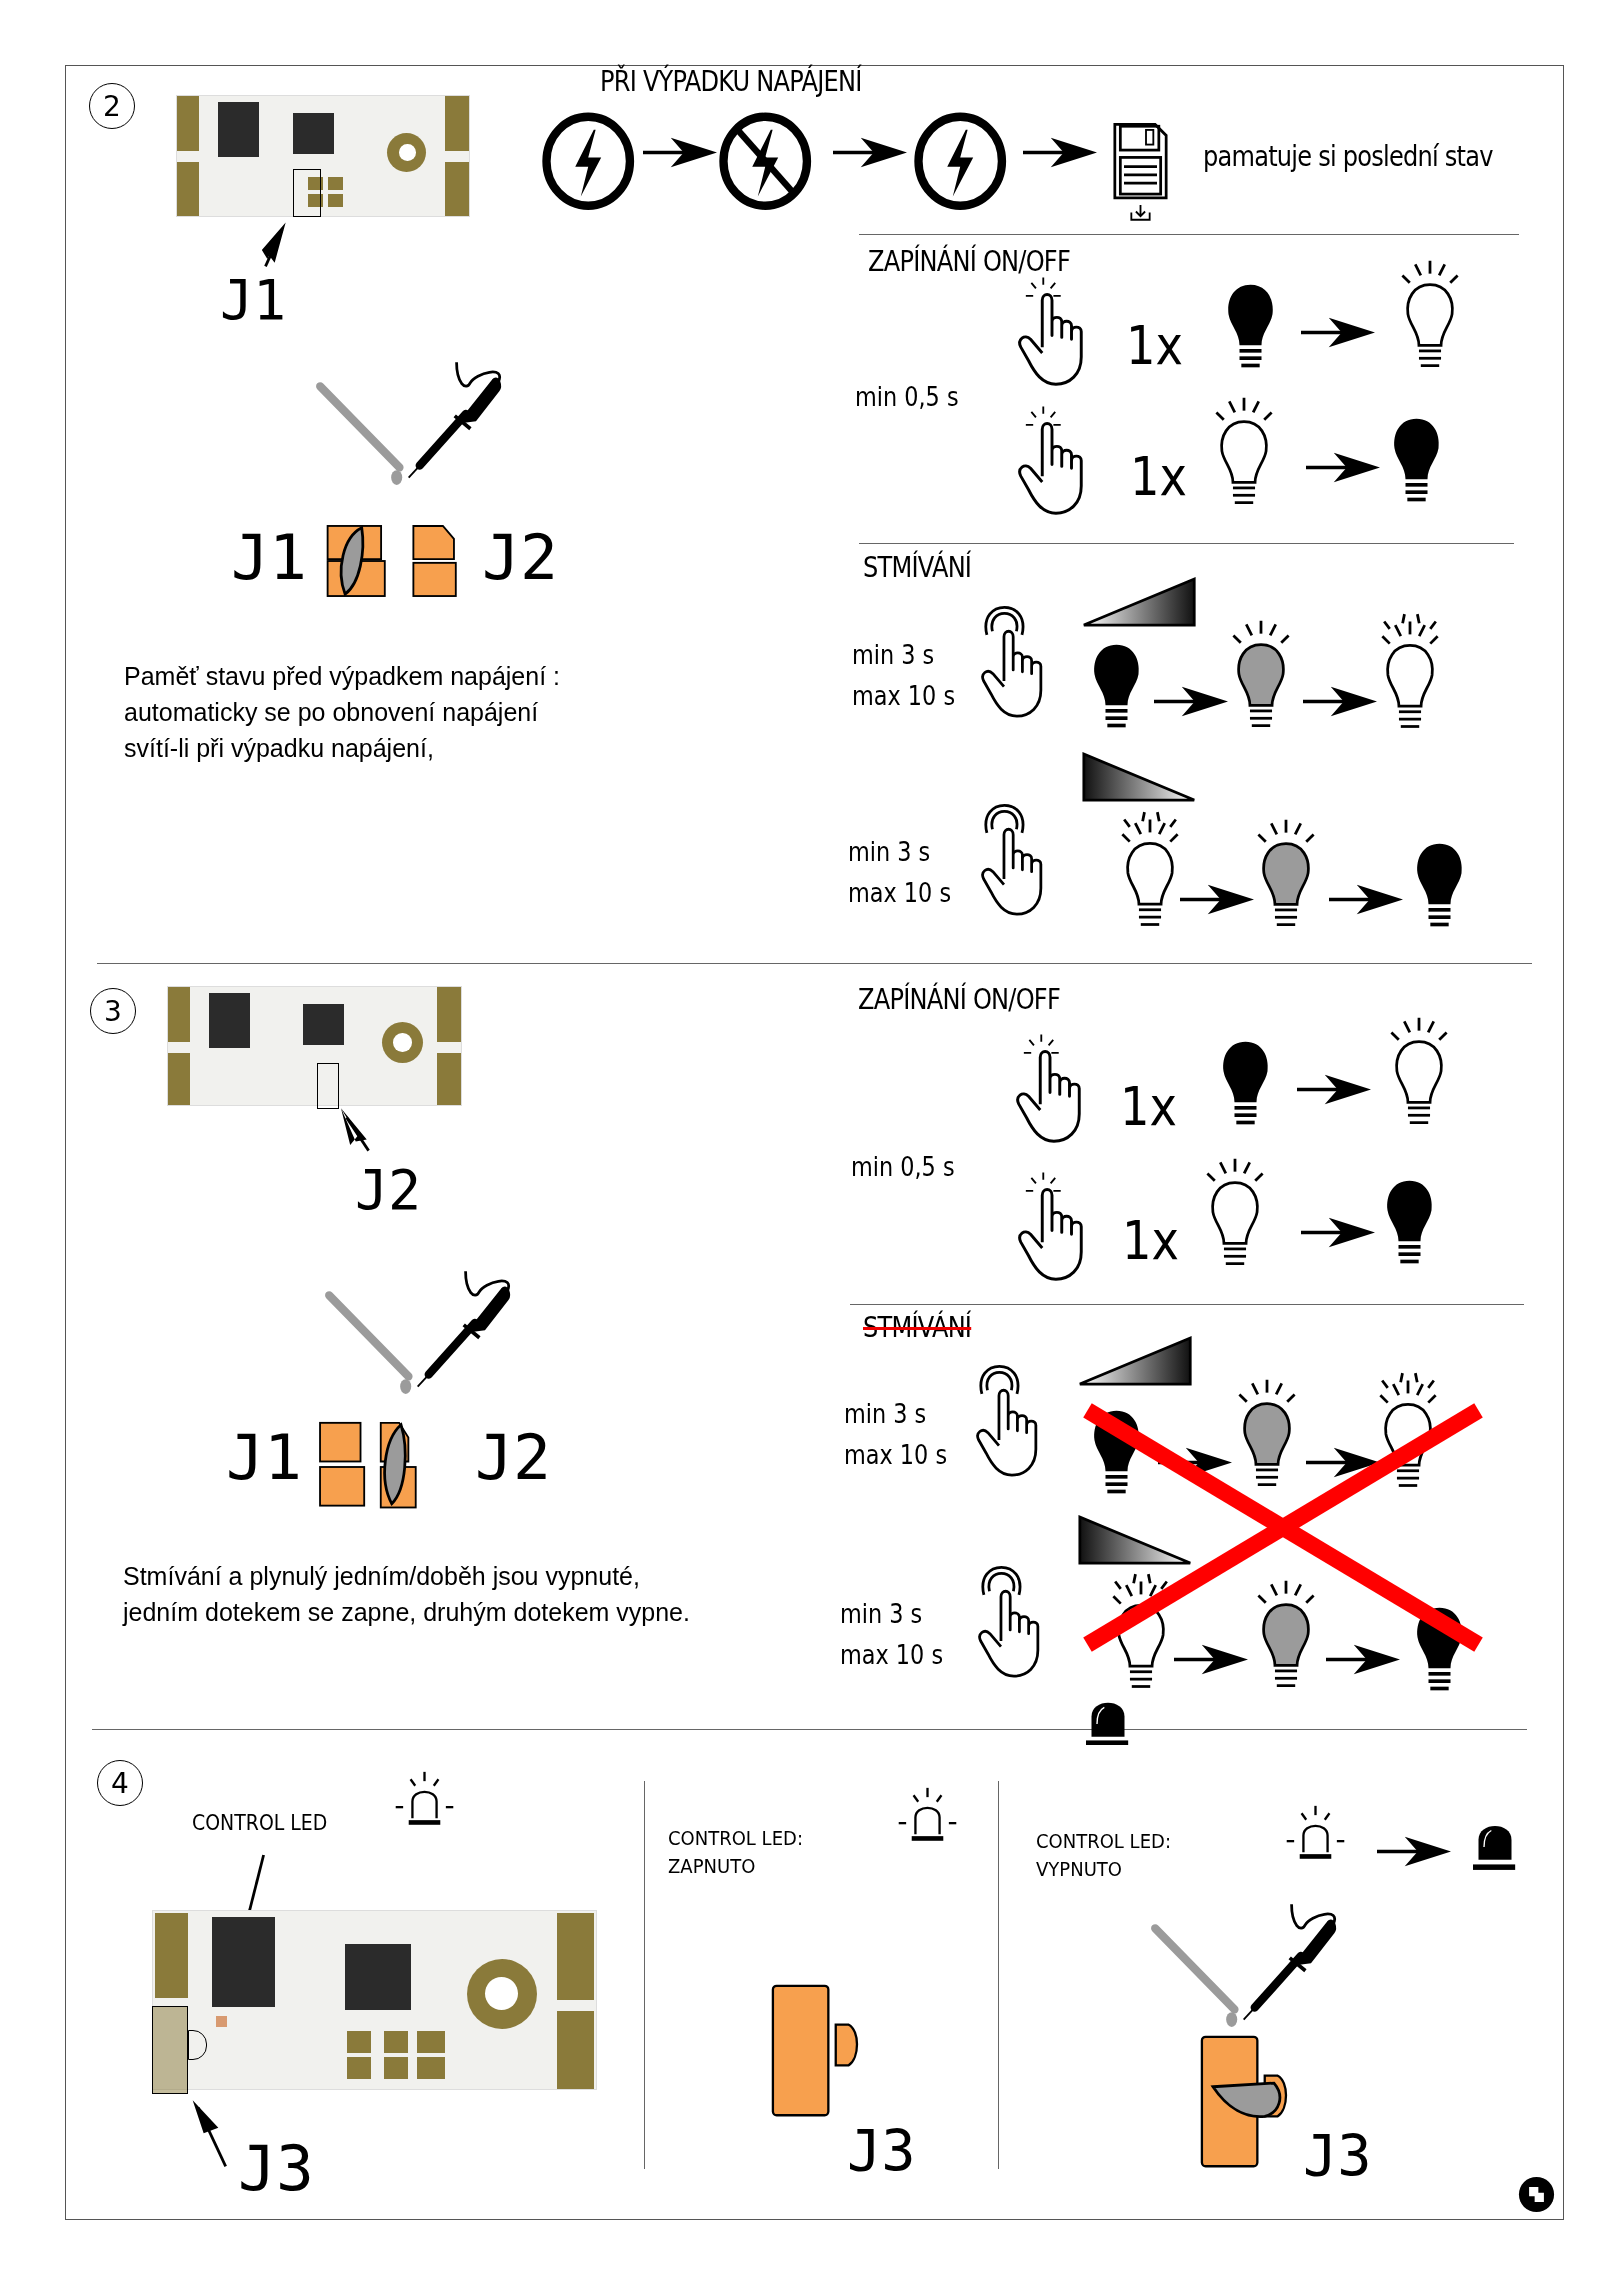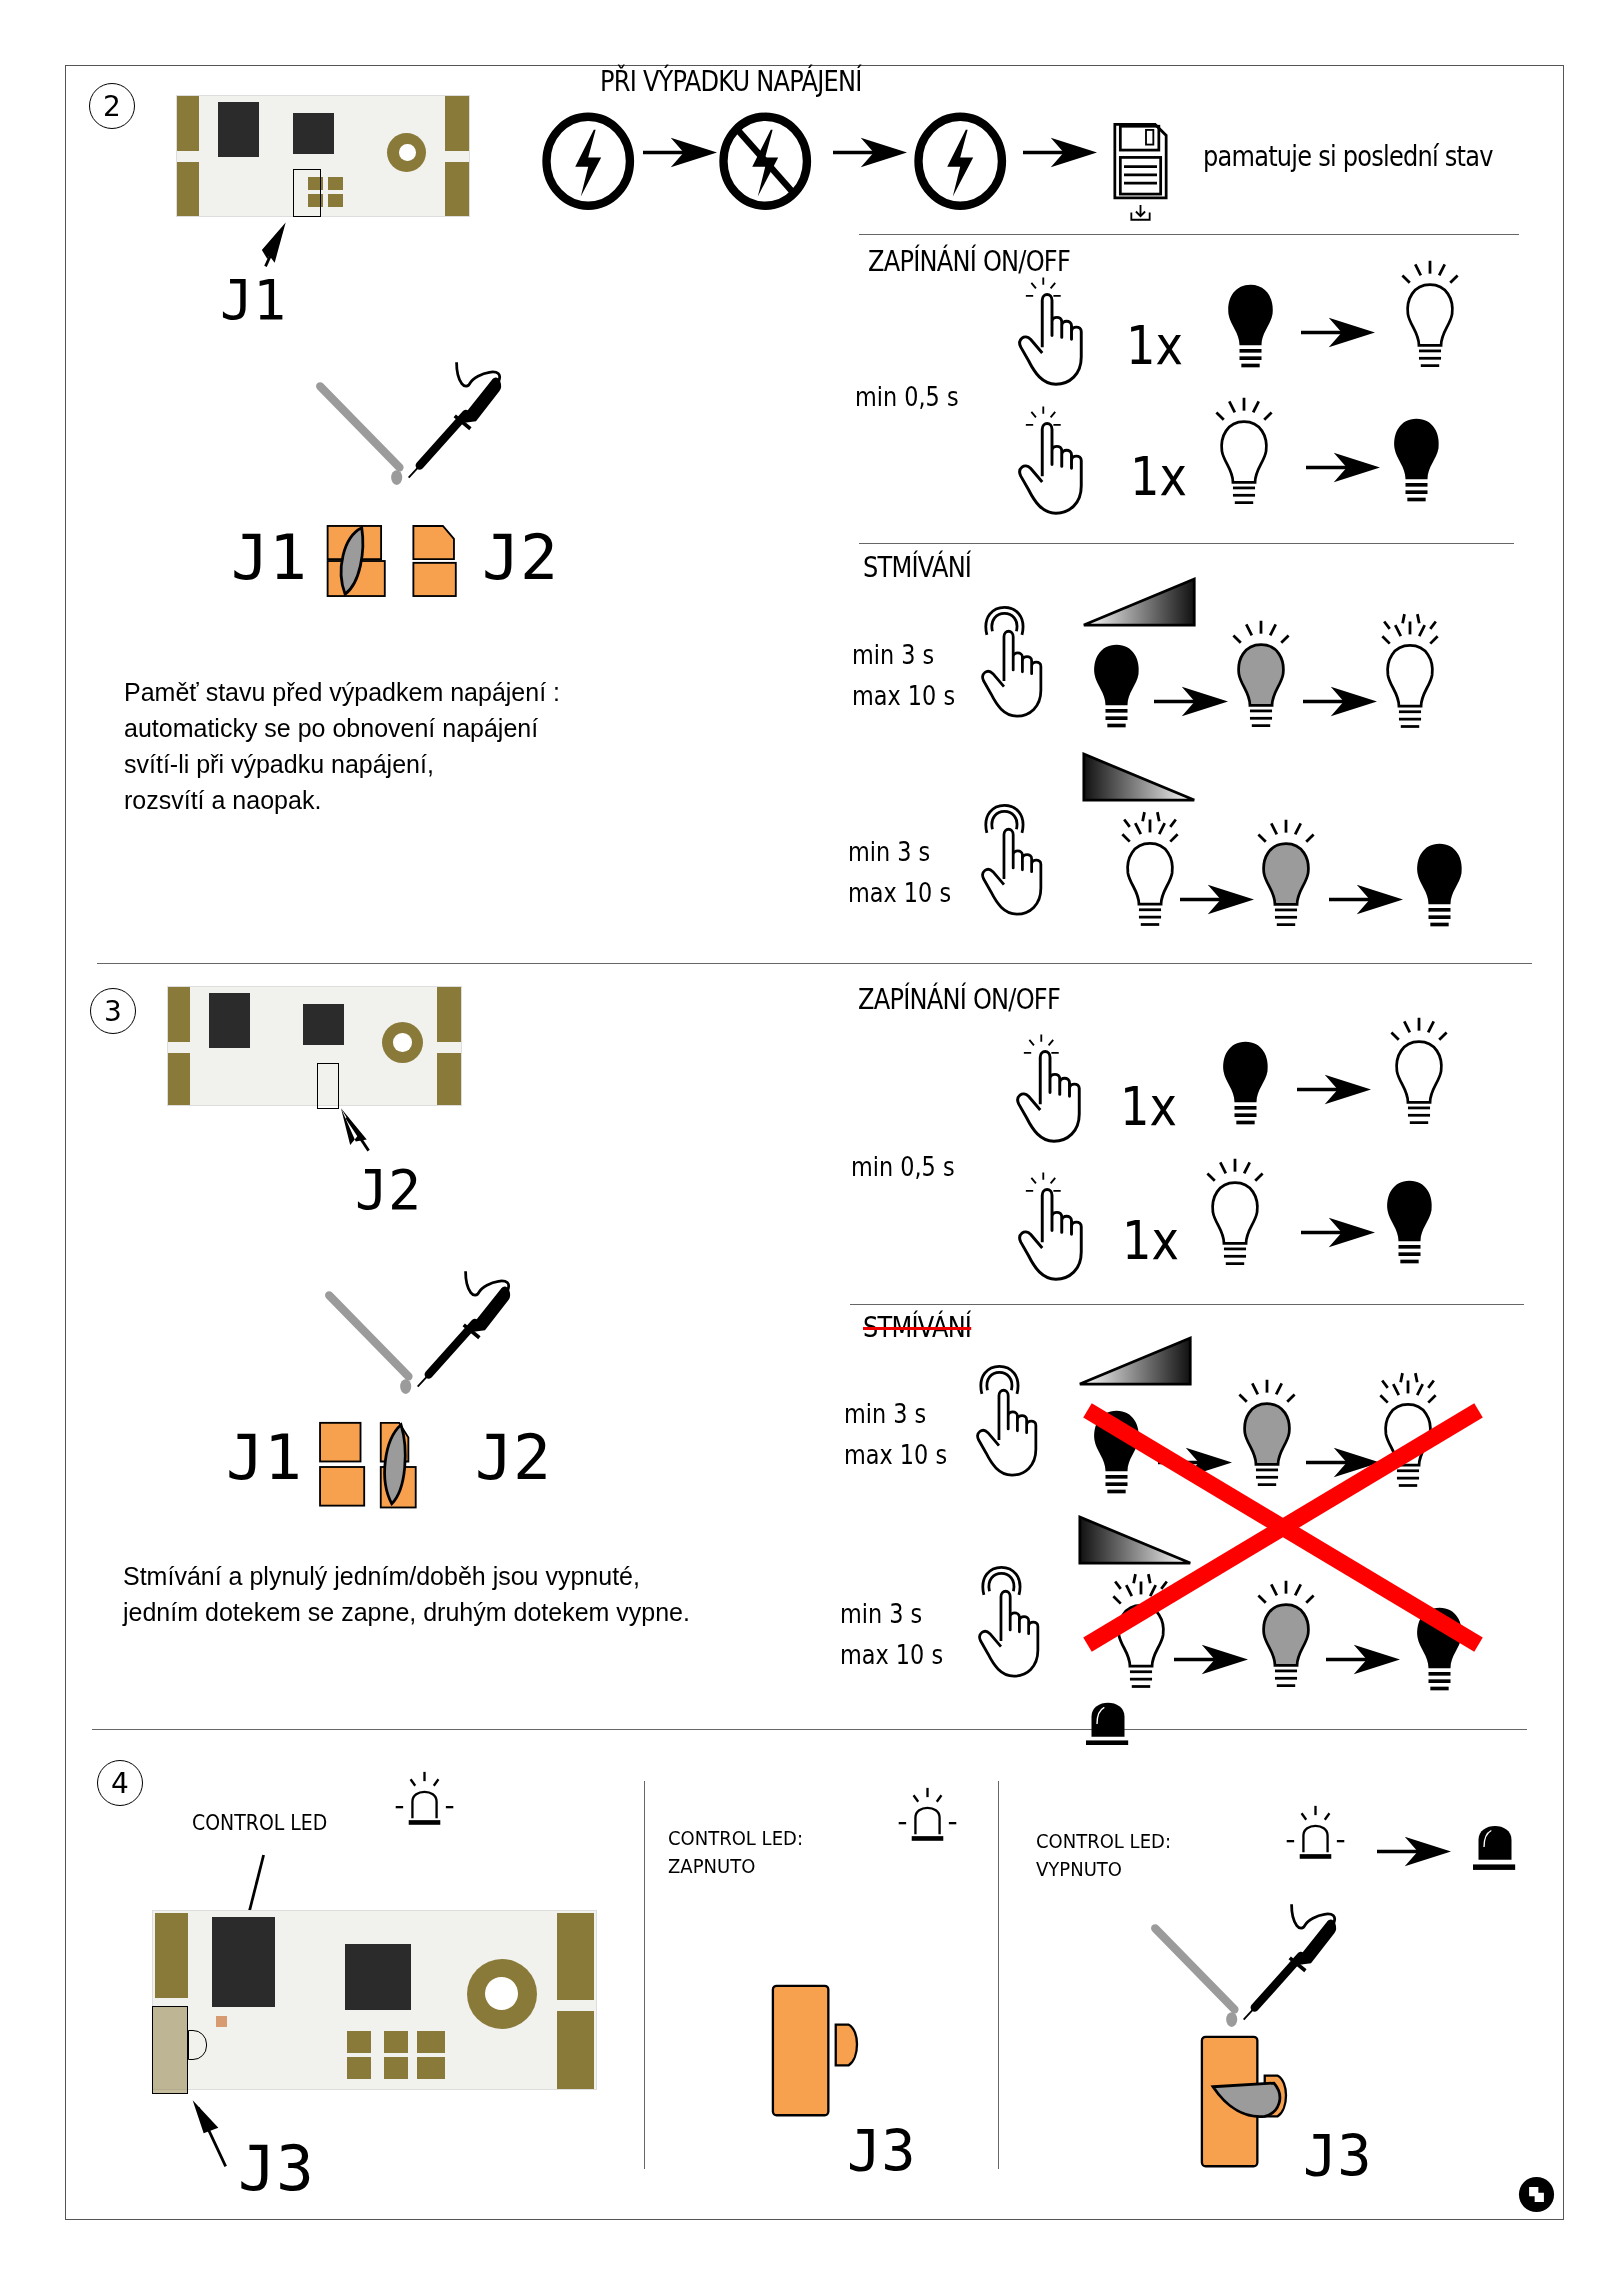--- a/index.html
+++ b/index.html
@@ -129,25 +129,24 @@
   <div class="abs jlabel" style="left:231px;top:521px">J1</div>
   <svg style="left:323px;top:524px" width="166" height="74" viewBox="0 0 180 80">
     <rect x="5" y="2" width="58" height="36" fill="#f7a04e" stroke="#000" stroke-width="2"></rect>
     <rect x="5" y="40" width="62" height="38" fill="#f7a04e" stroke="#000" stroke-width="2"></rect>
     <path d="M42 4 C22 14 14 50 24 76 C40 64 46 30 42 4Z" fill="#9b9b9b" stroke="#000" stroke-width="3"></path>
     <path d="M98 2 L130 2 L142 16 L142 38 L98 38Z" fill="#f7a04e" stroke="#000" stroke-width="2"></path>
     <rect x="98" y="42" width="46" height="36" fill="#f7a04e" stroke="#000" stroke-width="2"></rect>
   </svg>
   <div class="abs jlabel" style="left:482px;top:521px">J2</div>
 
-  <div class="abs desc" style="left:124px;top:674px">
+  <div class="abs desc" style="left:124px;top:658px">
     <div>Paměť stavu před výpadkem napájení :</div>
     <div>automaticky se po obnovení napájení</div>
     <div>svítí-li při výpadku napájení,</div>
-    <div>rozsvítí a naopak.</div>
   </div>
 
   <div class="abs cond h-title" style="left:868px;top:245px">ZAPÍNÁNÍ ON/OFF</div>
   <div class="abs cond lbl" style="left:855px;top:377px">min 0,5 s</div>
 
   <svg style="left:1013px;top:277px" width="78" height="111" viewBox="0 0 85 120">
     <use href="#hand" width="85" height="120"></use>
     <path d="M33 0 L33 8 M20 6 L25 12 M46 6 L41 12 M14 20 L22 20 M44 20 L52 20" stroke="#000" stroke-width="2"></path>
   </svg>
   <div class="abs cond big" style="left:1126px;top:314px">1x</div>

